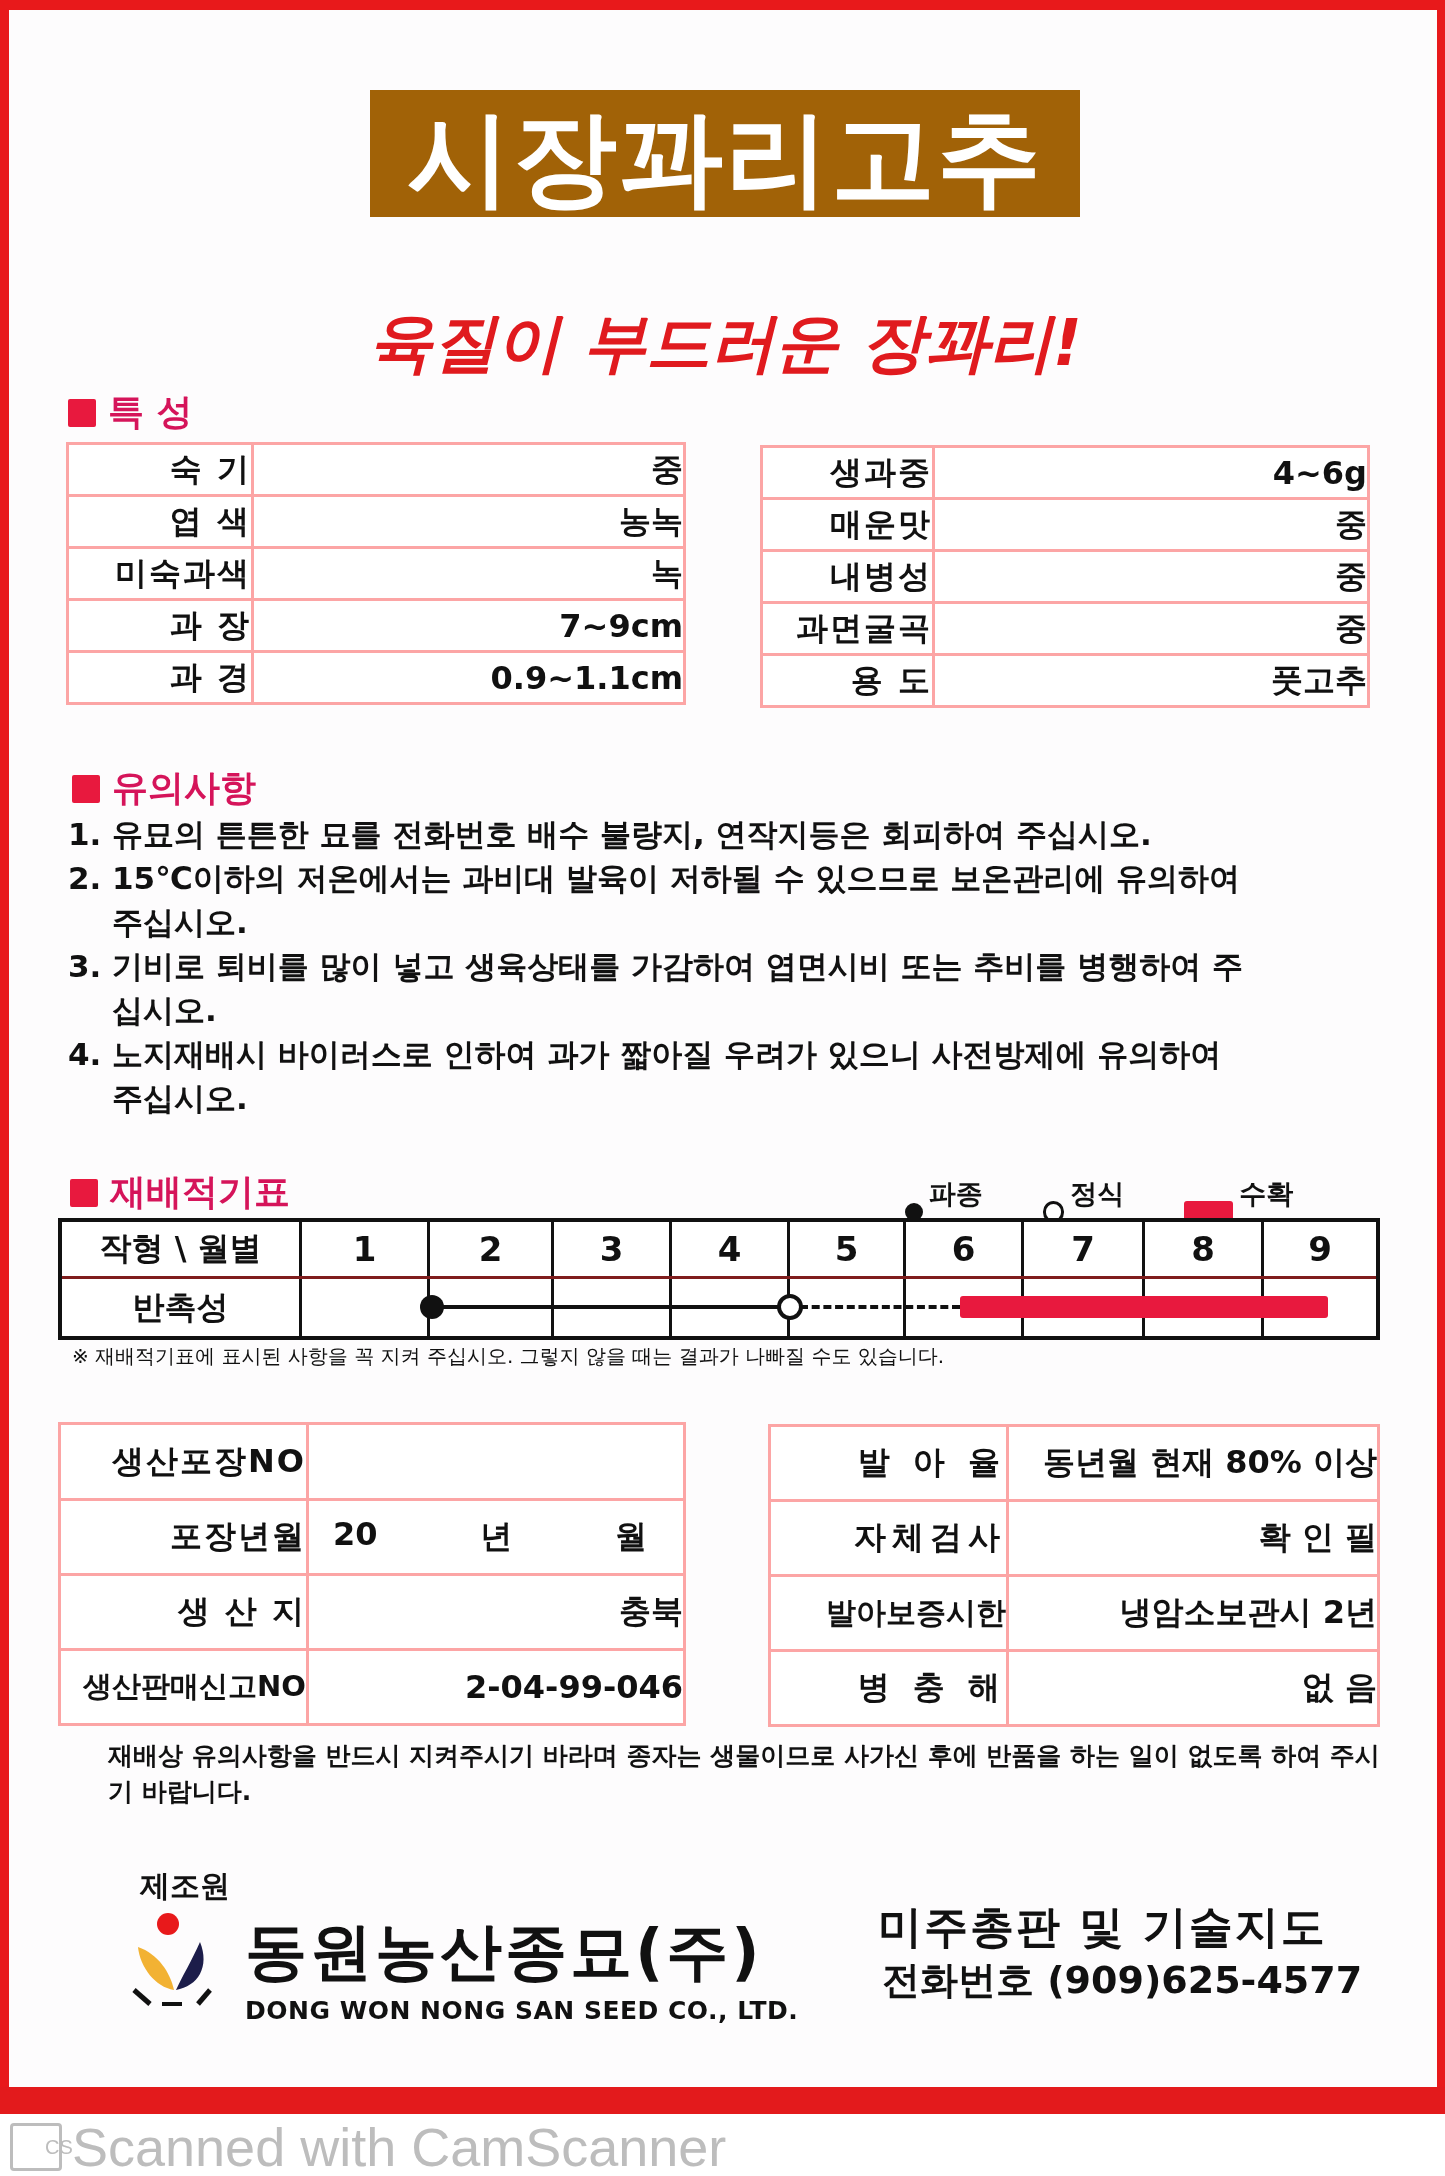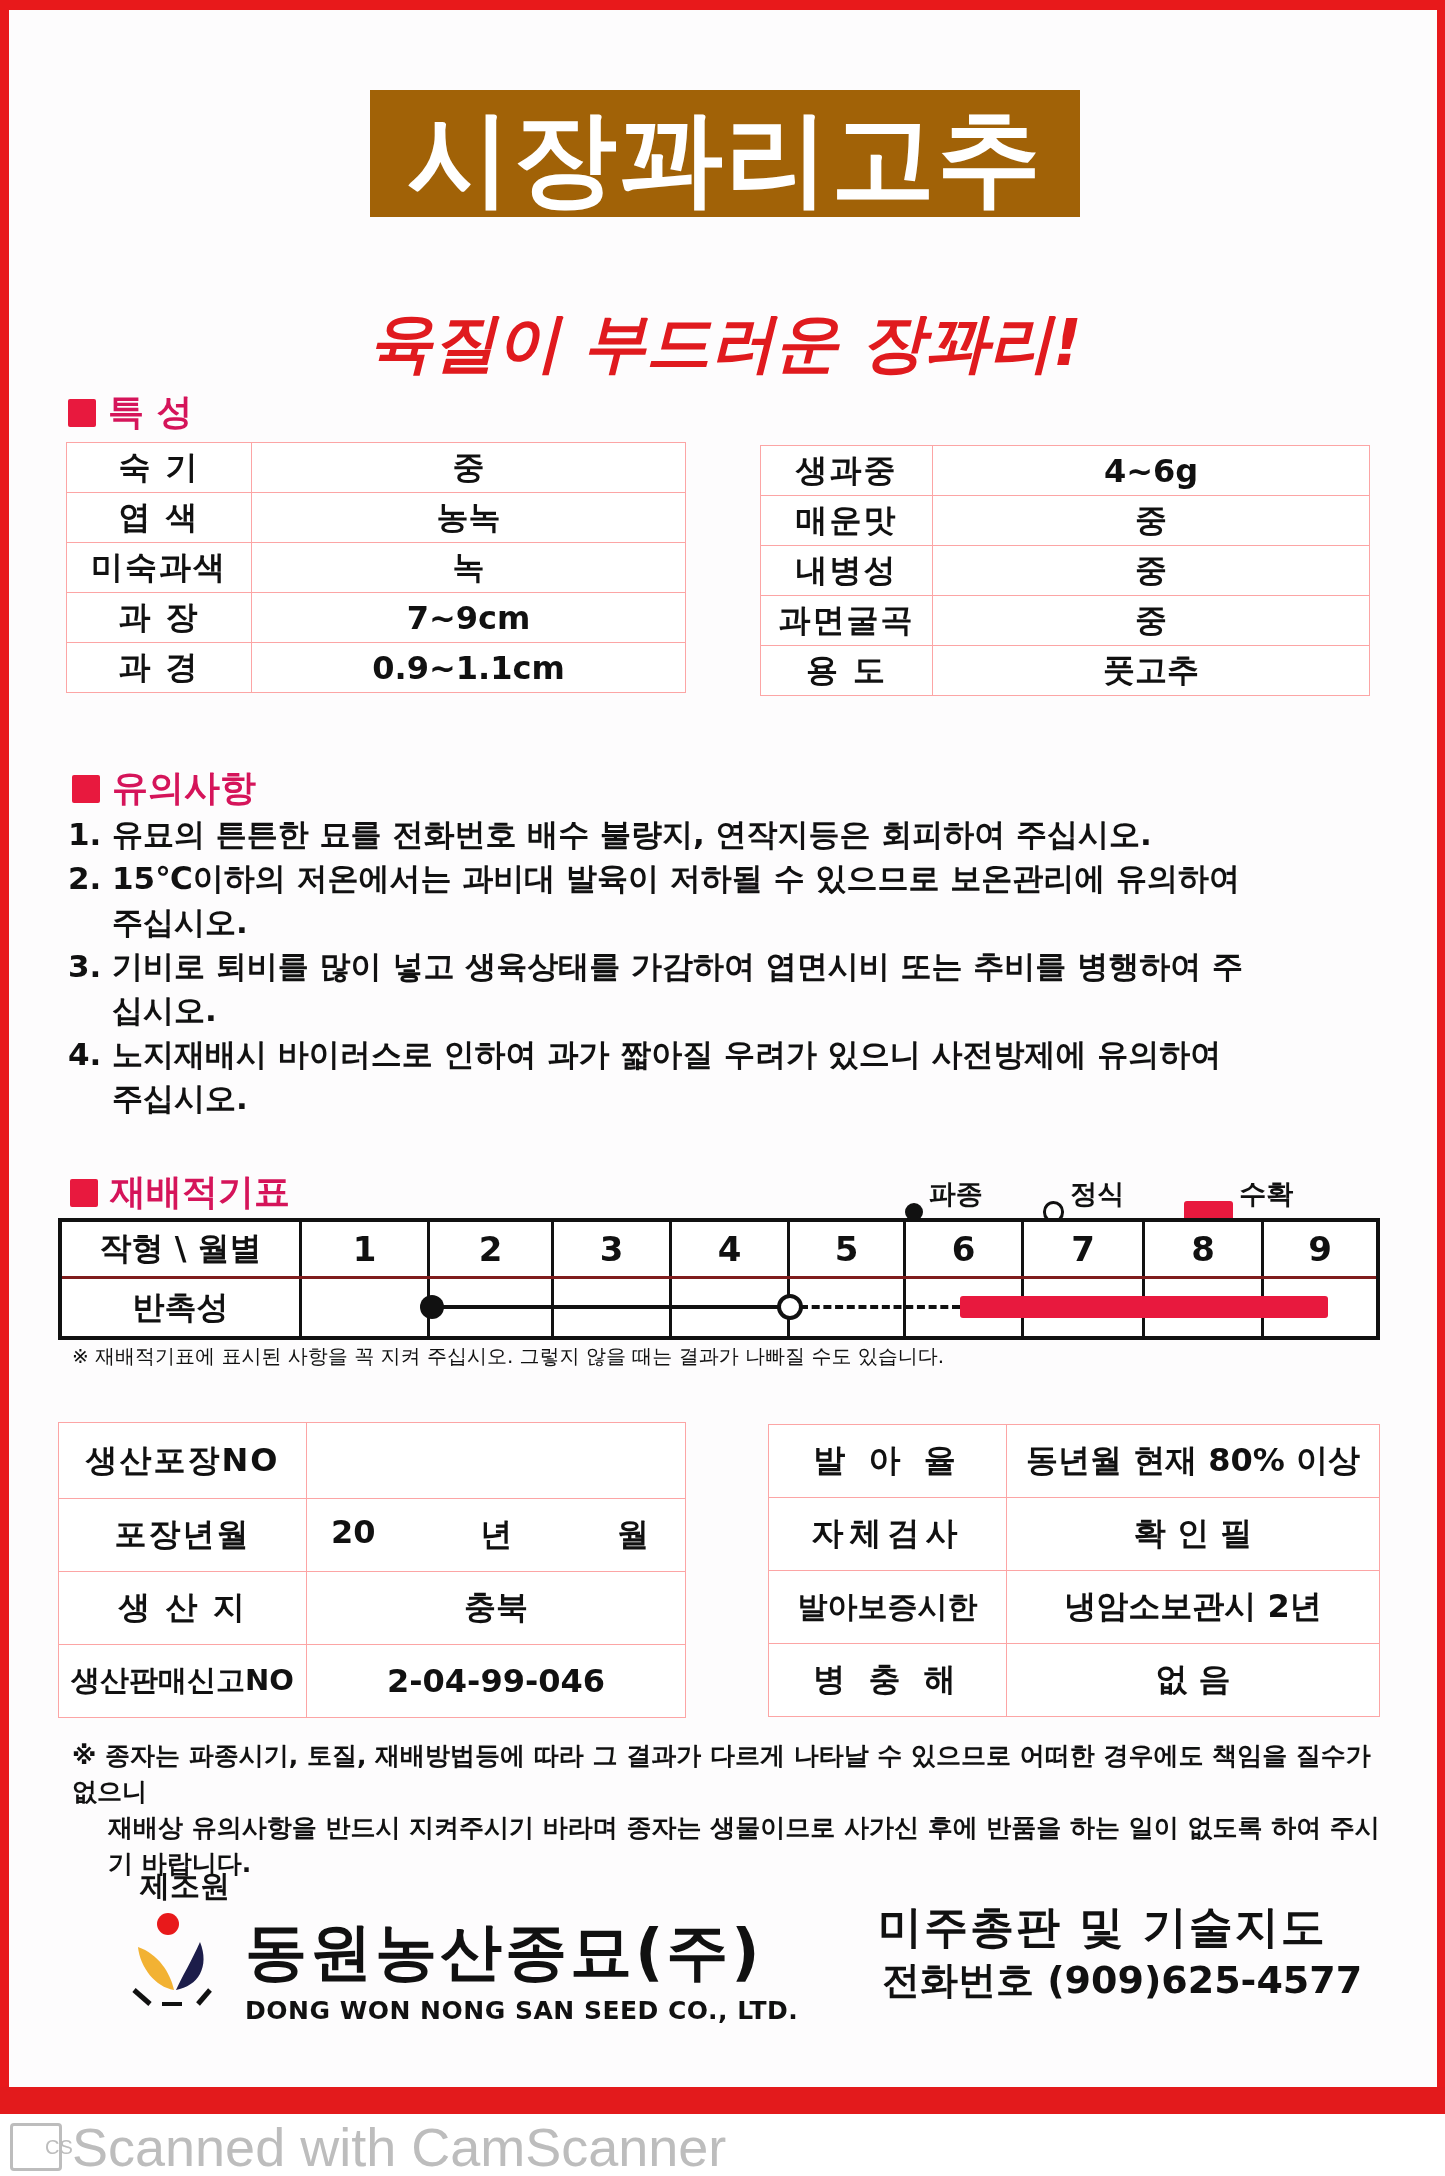--- a/index.html
+++ b/index.html
@@ -34,22 +34,22 @@
     color: #d5145a; font-size: 36px; font-weight: bold;
   }
   .section-head .sq {
     width: 28px; height: 28px; background: #e8193e; display: inline-block; border-radius: 2px;
   }
 
   table.spec {
     border-collapse: collapse; position: absolute; background: #fff;
   }
   table.spec td {
-    border: 1px solid #fca5a5; height: 49px; font-size: 32px; font-weight: bold;
-    text-align: center; padding: 0; white-space: nowrap;
+    border: 3px solid #fca5a5; height: 49px; font-size: 32px; font-weight: bold;
+    text-align: right; padding: 0; white-space: nowrap;
   }
   table.spec td.lbl { letter-spacing: 2px; }
   table.spec td.val { font-weight: bold; }
 
   .notes { left: 68px; top: 812px; width: 1180px; }
   .note-item {
     font-size: 31px; font-weight: bold; line-height: 44px; display: flex; margin-bottom: 0px;
   }
   .note-item .num { width: 44px; flex-shrink: 0; }
   .note-item .txt { flex: 1; }
@@ -308,21 +308,20 @@
     <td class="val">냉암소보관시 2년</td>
   </tr>
   <tr>
     <td class="lbl" style="height:72px; letter-spacing:6px">병 충 해</td>
     <td class="val">없 음</td>
   </tr>
 </tbody>
   </table>
 
 <div class="abs disclaimer">
-  <div>※ 종자는 파종시기, 토질, 재배방법등에 따라 그 결과가 다르게 나타날 수 있으므로 어떠한 경우에도 책임을 질수가 없으니</div>
   <div class="l2">재배상 유의사항을 반드시 지켜주시기 바라며 종자는 생물이므로 사가신 후에 반품을 하는 일이 없도록 하여 주시기 바랍니다.</div>
 </div>
 
 <div class="abs maker-label">제조원</div>
 <div class="abs logo">
   <svg width="100" height="95" viewBox="0 0 100 95">
     <circle cx="38" cy="12" r="11" fill="#e8191b"></circle>
     <path d="M8 35 C 10 55, 25 75, 44 78 C 40 60, 28 42, 8 35 Z" fill="#f2b233"></path>
     <path d="M70 30 C 62 48, 52 65, 46 78 C 68 74, 80 55, 70 30 Z" fill="#1c1d4a"></path>
     <line x1="4" y1="78" x2="20" y2="92" stroke="#111" stroke-width="5"></line>

